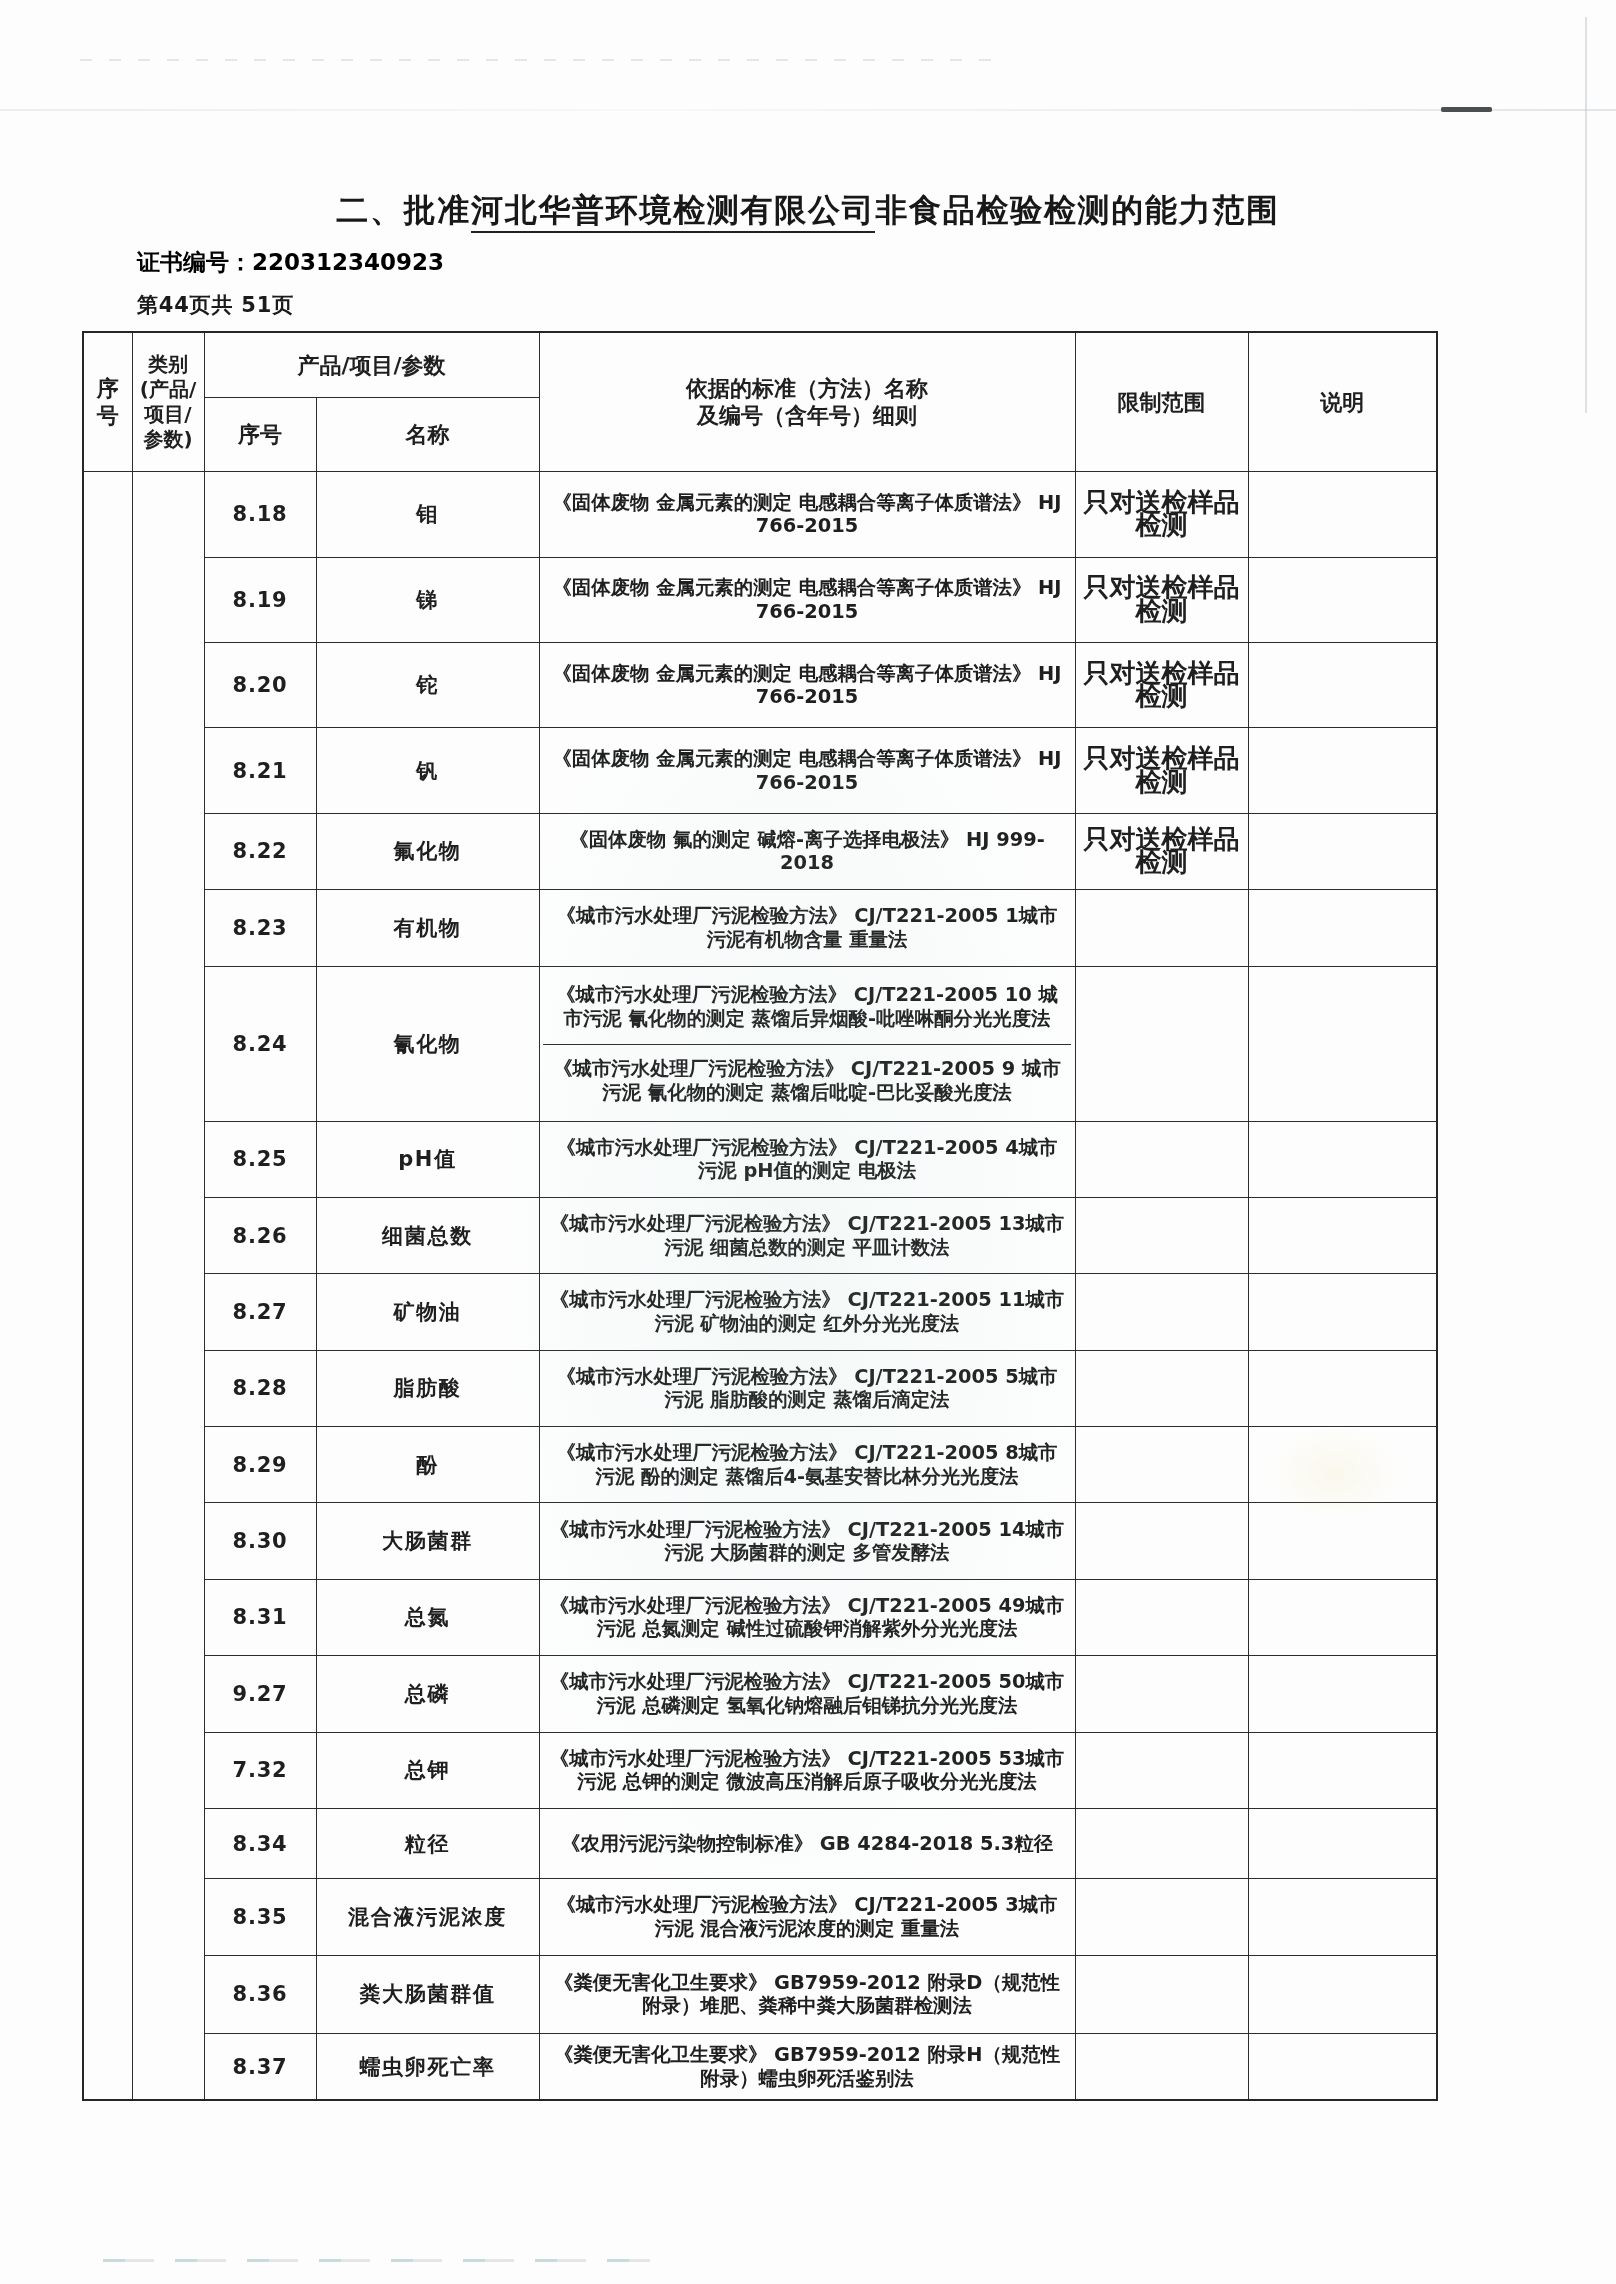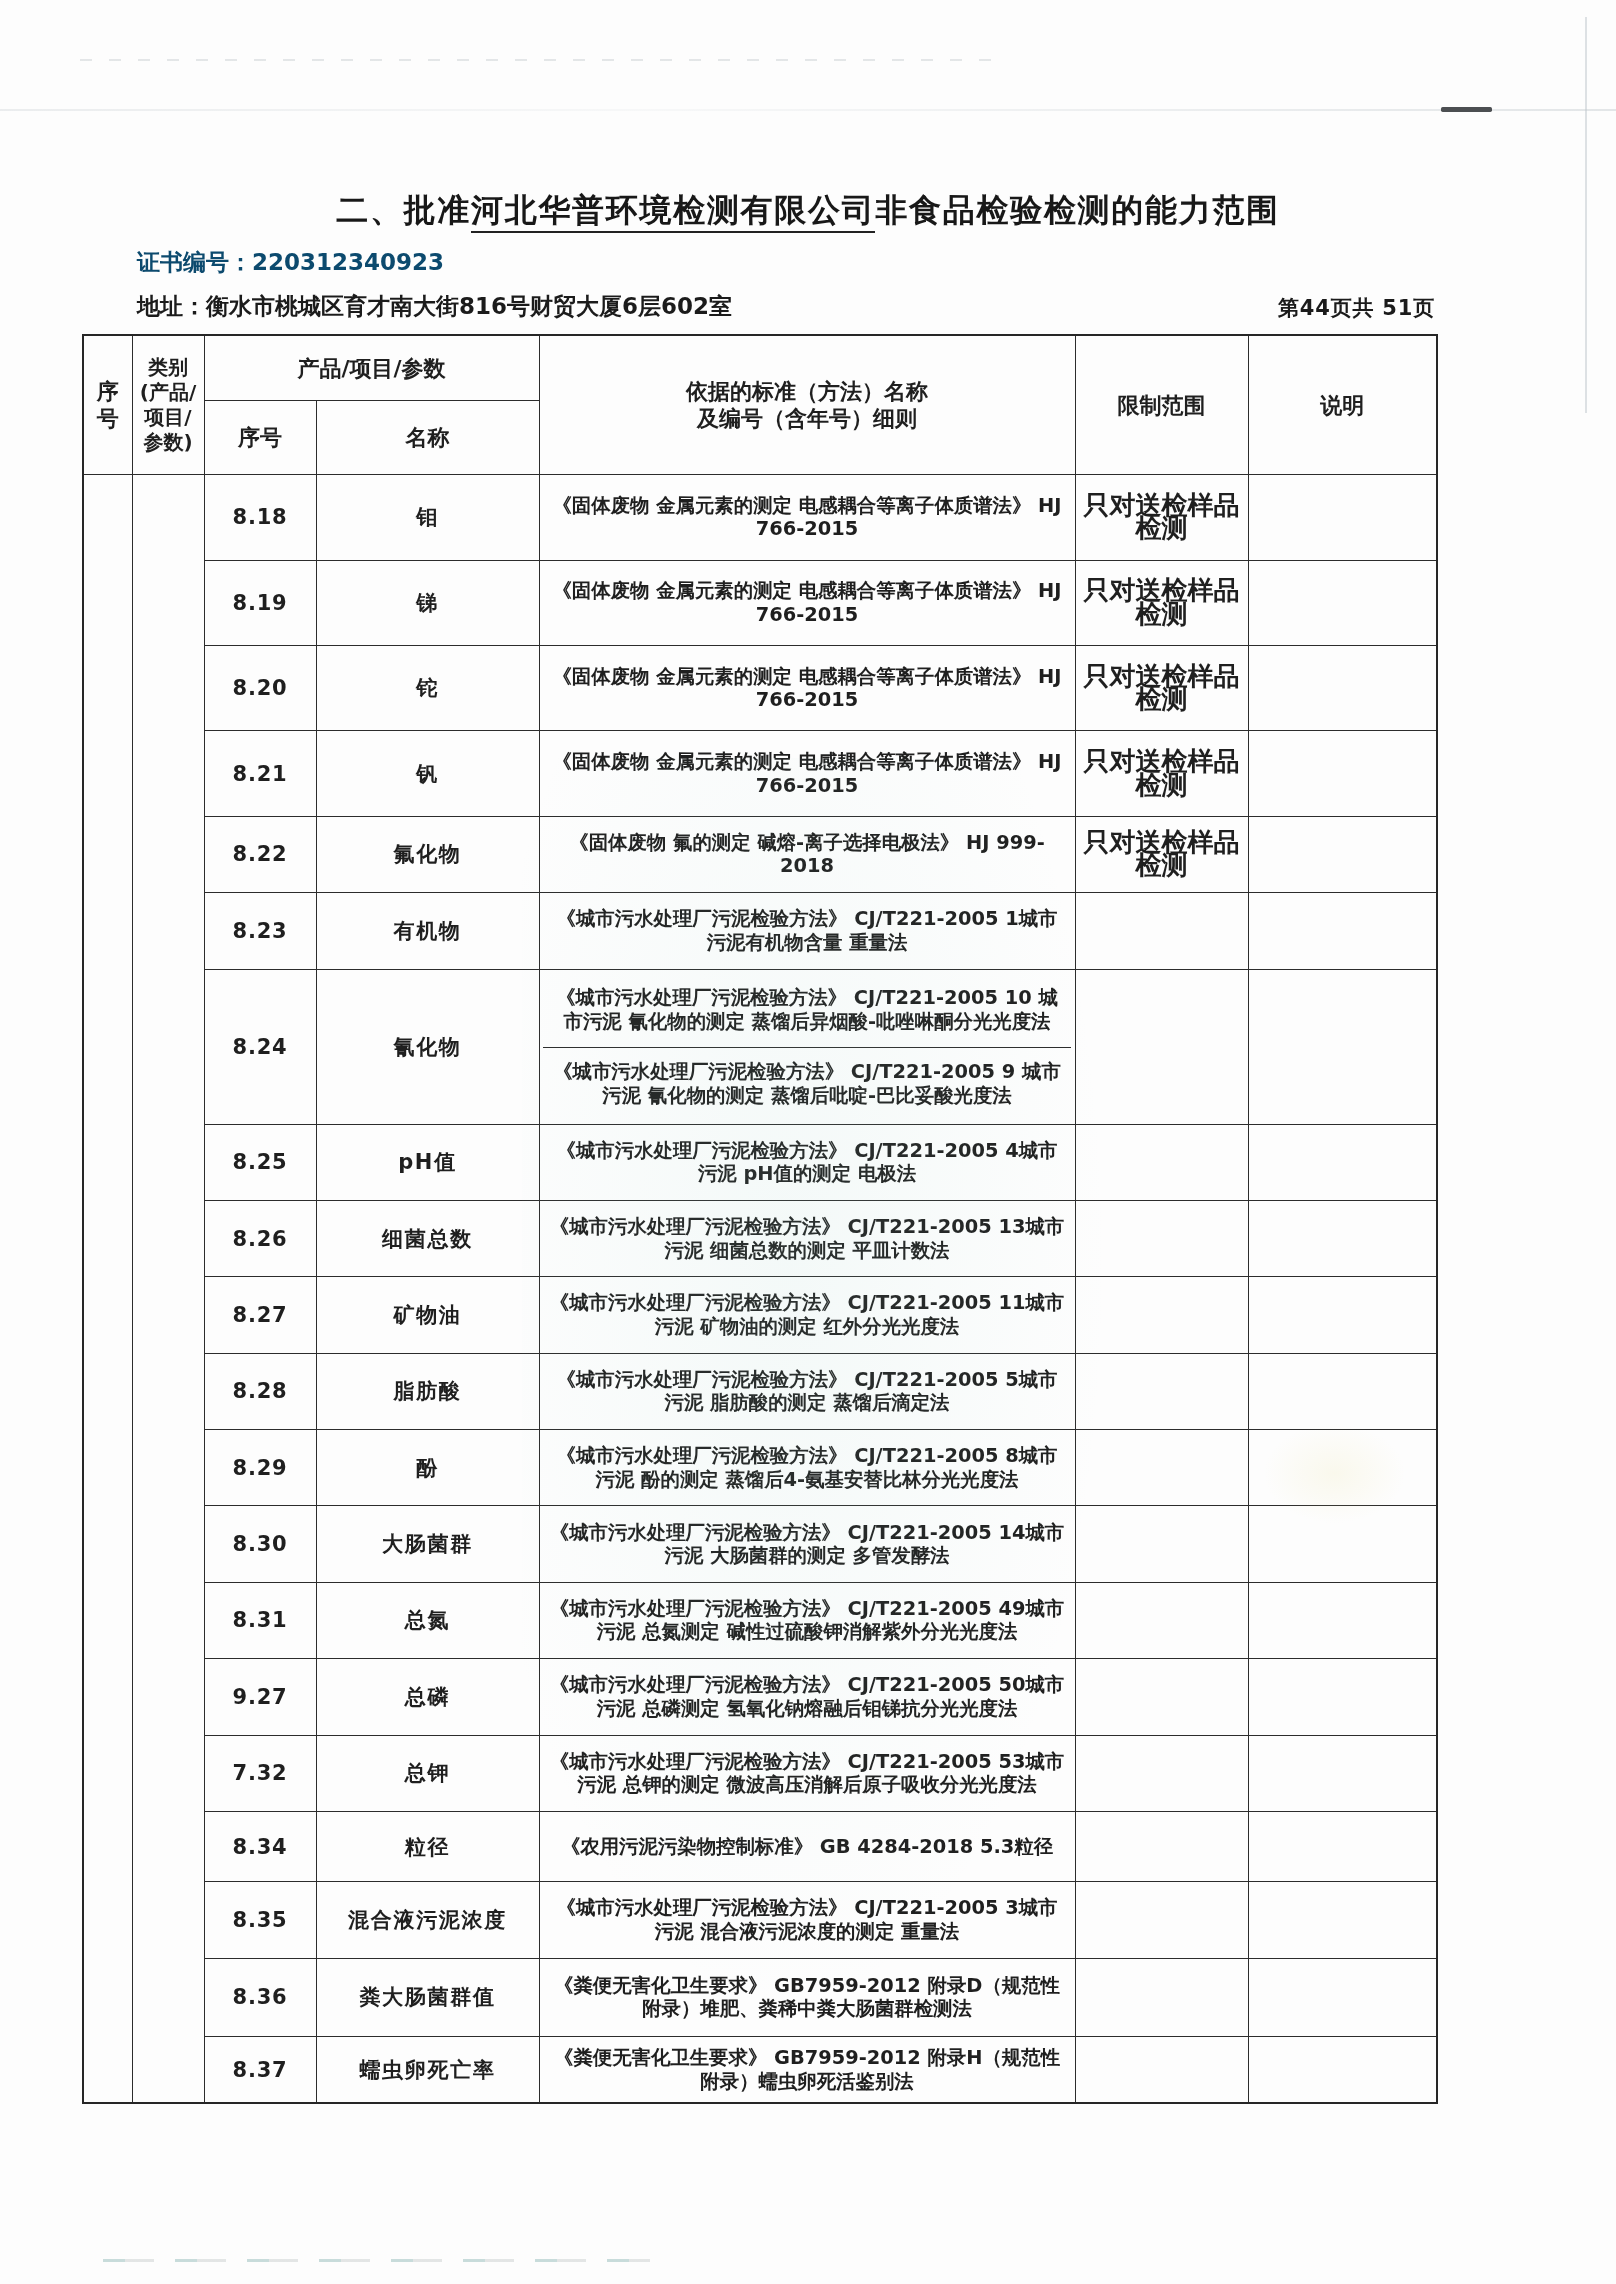--- a/index.html
+++ b/index.html
@@ -28,21 +28,21 @@
     margin:0;
     padding-top:189px;
     text-align:center;
     font-size:32px;
     font-weight:700;
     letter-spacing:1.7px;
     color:#181818;
   }
   .title .company{border-bottom:2.5px solid #222;padding-bottom:1.7px;}
 
-  .meta-line{margin:13.5px 0 0 137px;font-size:23px;font-weight:700;color:#0c4a6e;}
+  .meta-line{margin:13.5px 0 0 137px;font-size:23px;font-weight:700;color:#000000;}
   .addr-row{
     display:flex;justify-content:space-between;align-items:flex-end;
     margin:13.5px 181px 0 137px;
   }
   .addr-row .address{font-size:23px;font-weight:700;}
   .addr-row .pageinfo{font-size:21px;font-weight:700;letter-spacing:0.8px;}
 
   
   table.cap{
     border-collapse:collapse;
@@ -88,21 +88,20 @@
   <div class="artifact faint-vline-right"></div>
   <div class="artifact cyan-tint"></div>
   <div class="artifact yellow-smudge"></div>
   <div class="artifact teal-dots-bottom"></div>
 
   <h1 class="title"><span>二、批准</span><span class="company">河北华普环境检测有限公司</span><span>非食品检验检测的能力范围</span></h1>
 
   <div class="meta-line"><span>证书编号：</span><span>220312340923</span></div>
 
   <div class="addr-row">
-    <div class="address"><span>地址：</span><span>衡水市桃城区育才南大街816号财贸大厦6层602室</span></div>
     <div class="pageinfo">第44页共 51页</div>
   </div>
 
   <table class="cap">
     <colgroup>
       <col style="width:49px">
       <col style="width:72px">
       <col style="width:112px">
       <col style="width:223px">
       <col style="width:536px">

